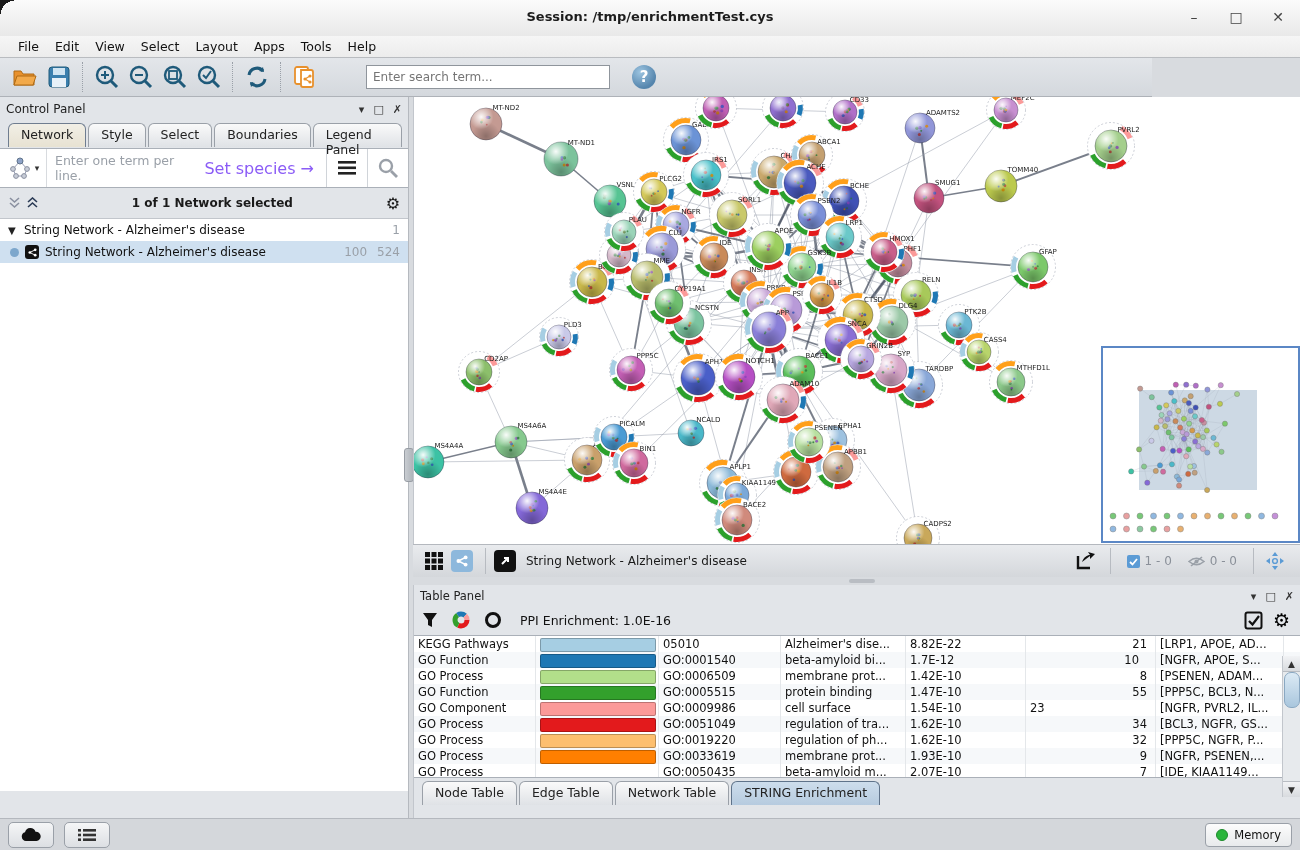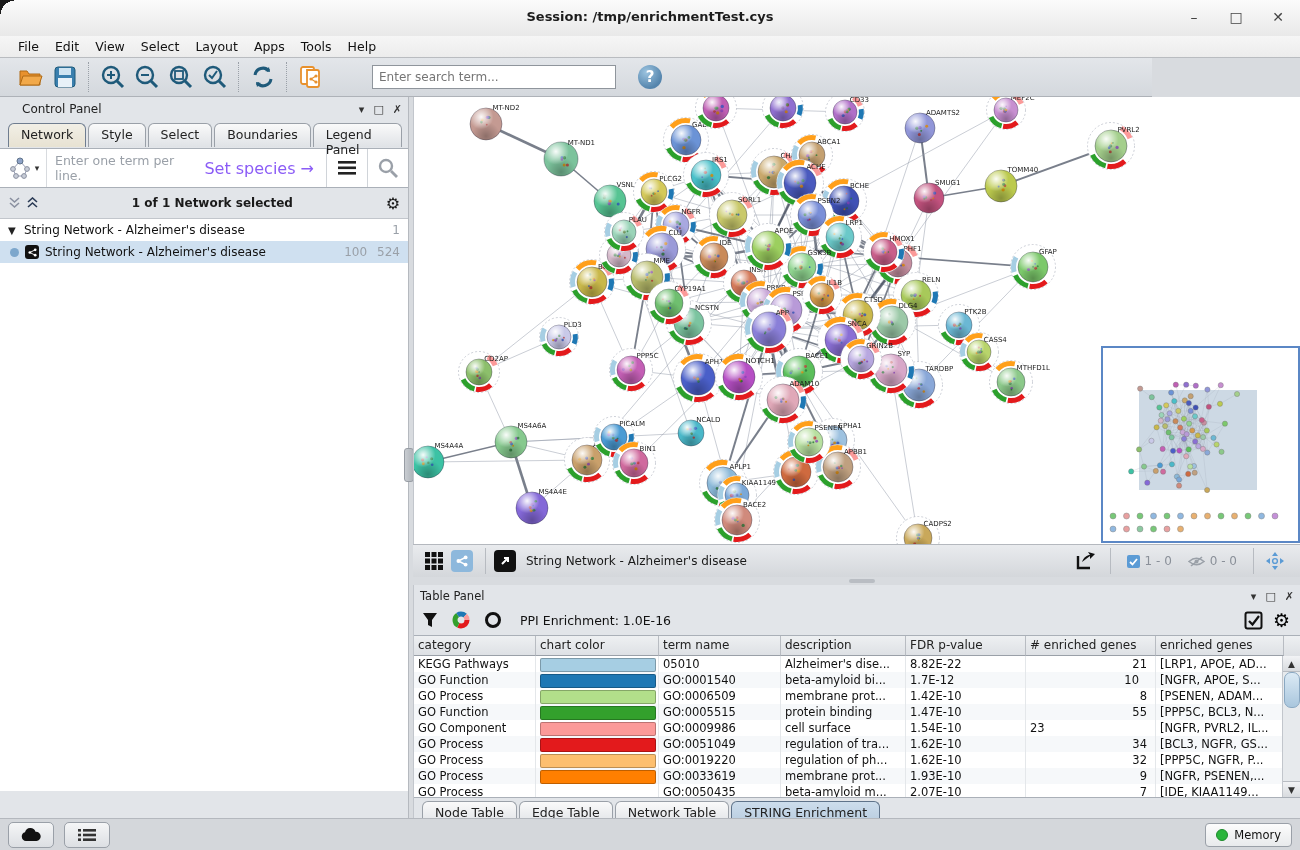--- a/index.html
+++ b/index.html
@@ -15,32 +15,32 @@
   .win-btn{width:24px;height:22px;text-align:center;font-size:14px;color:#444;
     line-height:22px;cursor:default;}
   
   .menubar{position:absolute;left:0;top:36px;width:1300px;height:22px;
     background:linear-gradient(#f6f6f6,#ececec);border-bottom:1px solid #b9bcc0;
     display:flex;align-items:center;padding-left:10px;box-sizing:border-box;}
   .menu-item{font-size:12.5px;color:#111;padding:2px 8px;}
   
   .toolbar{position:absolute;left:0;top:58px;width:1152px;height:39px;
     background:linear-gradient(#e3e6ea,#d4d8dd);border-bottom:1px solid #aeb2b8;
-    display:flex;align-items:center;padding-left:14px;box-sizing:border-box;}
+    display:flex;align-items:center;padding-left:8px;box-sizing:border-box;}
   .tb-btn{width:34px;height:32px;display:flex;align-items:center;justify-content:center;}
   .tb-sep{width:1px;height:30px;border-left:1px dotted #9aa0a8;margin:0 6px;}
   .search-box{margin-left:44px;width:230px;height:22px;border:1px solid #8f959c;
     background:#fff;font-size:12px;color:#555;padding:0 6px;font-family:"DejaVu Sans",sans-serif;}
   .help-btn{margin-left:22px;width:24px;height:24px;border-radius:50%;
     background:radial-gradient(circle at 35% 30%,#9cc4e0,#5585ad 70%);color:#fff;
     font-weight:bold;font-size:15px;display:flex;align-items:center;justify-content:center;}
   
   .control-panel{position:absolute;left:0;top:97px;width:409px;height:721px;
     background:#e2e5e9;border-right:1px solid #b5b9bf;box-sizing:border-box;}
-  .cp-header{height:20px;display:flex;align-items:center;padding:2px 6px;font-size:12px;color:#222;margin-left:16px;}
+  .cp-header{height:20px;display:flex;align-items:center;padding:2px 6px;font-size:12px;color:#222;}
   .cp-header .grow{flex:1;}
   .panel-ico{font-size:11px;color:#333;margin-left:9px;}
   .cp-tabs{display:flex;padding:2px 4px 0 8px;height:24px;}
   .cp-tab{font-size:12.5px;color:#222;padding:3px 12px 4px;border:1px solid #9aa0a8;
     border-bottom:none;border-radius:6px 6px 0 0;background:linear-gradient(#fafafa,#dfe2e6);
     margin-right:2px;}
   .cp-tab.active{background:linear-gradient(#f2efe6,#e7e2d2);border-color:#6f7d90;
     position:relative;top:0px;font-weight:normal;}
   .string-bar{margin:1px 0 0 0;height:38px;background:#fff;border-top:1px solid #aab0b8;
     border-bottom:1px solid #aab0b8;display:flex;align-items:center;}
@@ -2232,29 +2232,20 @@
         <span class="grow"></span>
         <span class="tp-ico" style="margin-right:10px">
           <svg width="19" height="19" viewBox="0 0 19 19">
             <rect x="1.5" y="1.5" width="16" height="16" rx="2" fill="none" stroke="#111" stroke-width="2"></rect>
             <path d="M5 10 L8.5 13.5 L15 5" stroke="#111" stroke-width="2.2" fill="none"></path>
             </svg>
         </span>
         <span class="tp-ico" style="margin-right:2px;font-size:19px">⚙</span>
       </div>
       <div class="tp-table">
-        <div class="col-hdr" id="col-hdr">
-            <div class="col-cell" style="width: 122px;">category</div>
-            <div class="col-cell" style="width: 123px;">chart color</div>
-            <div class="col-cell" style="width: 122px;">term name</div>
-            <div class="col-cell" style="width: 125px;">description</div>
-            <div class="col-cell" style="width: 120px;">FDR p-value</div>
-            <div class="col-cell" style="width: 130px;"># enriched genes</div>
-            <div class="col-cell" style="width: 128px;">enriched genes</div>
-          </div>
         <div class="tbody" id="tbody">
             <div class="trow">
               <div class="tcell" style="width: 122px;">KEGG Pathways</div>
               <div class="tcell" style="width: 123px;">
                 <div class="swatch" style="background: rgb(166, 206, 227); border: 1px solid rgba(0, 0, 0, 0.25);"></div>
               </div>
               <div class="tcell" style="width: 122px;">05010</div>
               <div class="tcell" style="width: 125px;">Alzheimer's dise...</div>
               <div class="tcell" style="width: 120px;">8.82E-22</div>
               <div class="tcell" style="width: 130px; text-align: right; padding-right: 8px;">21</div>

